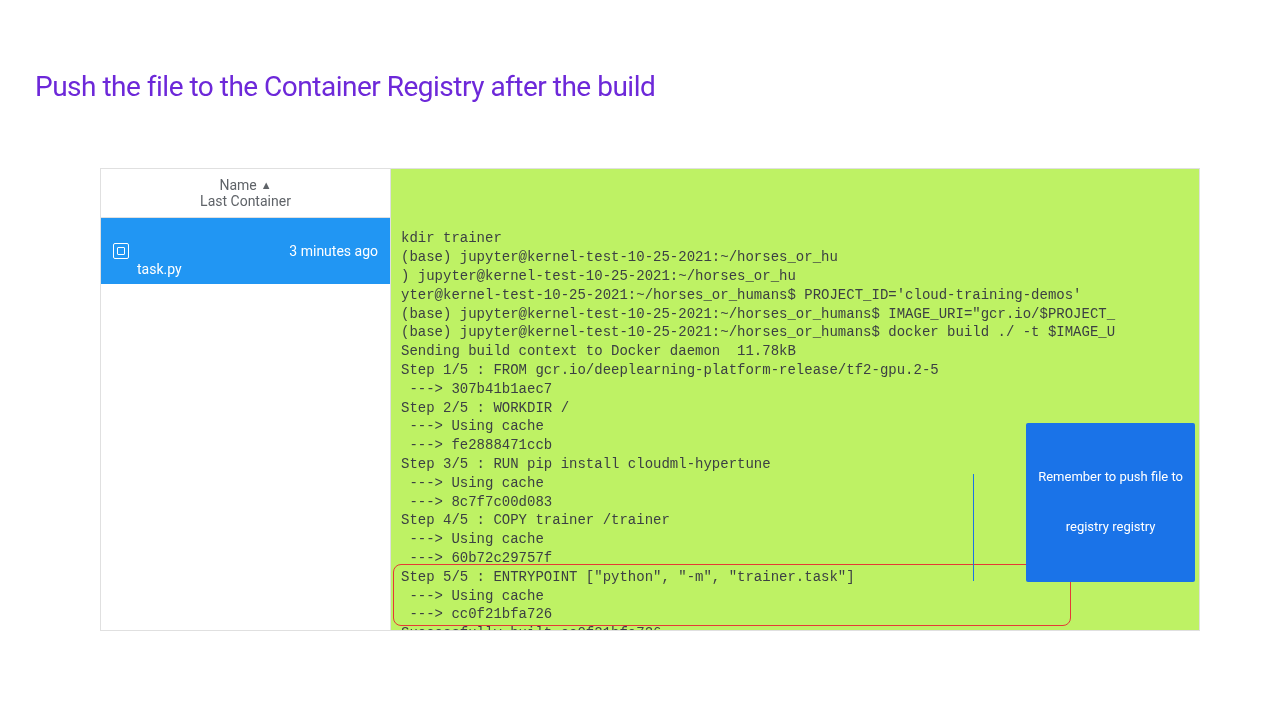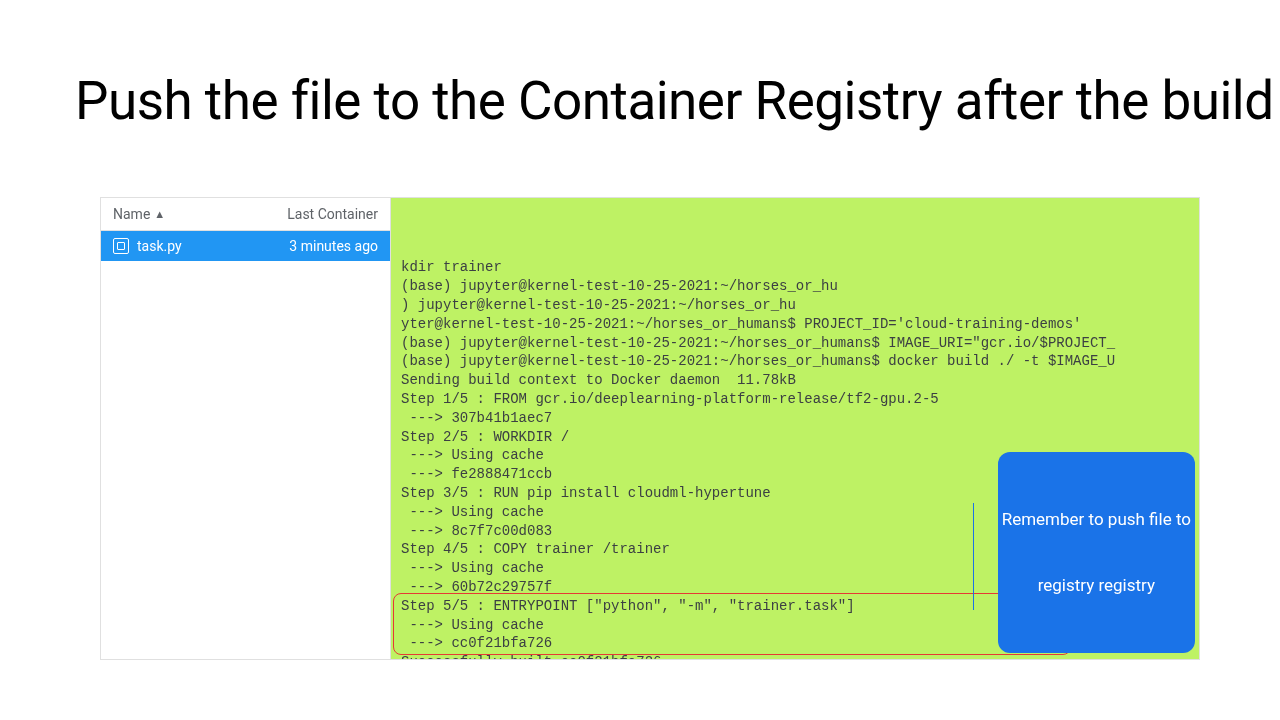--- a/index.html
+++ b/index.html
@@ -8,44 +8,45 @@
       box-sizing: border-box;
     }
     body {
       font-family: -apple-system, BlinkMacSystemFont, "Segoe UI", Roboto, "Helvetica Neue", Arial, sans-serif;
       background: #ffffff;
       width: 1280px;
       height: 720px;
       overflow: hidden;
     }
     .slide-title {
-      font-size: 53px;
+      font-size: 28px;
       font-weight: 400;
-      color: #000000;
-      padding: 70px 0 0 75px;
+      color: #6d28d9;
+      padding: 70px 0 0 35px;
       letter-spacing: -0.5px;
     }
     .content-area {
       display: flex;
       margin: 65px 80px 0 100px;
       border: 1px solid #e0e0e0;
       height: 463px;
     }
     .file-browser {
       width: 290px;
       border-right: 1px solid #e0e0e0;
       background: #fff;
     }
     .fb-header {
       display: flex;
       align-items: center;
       padding: 8px 12px;
       border-bottom: 1px solid #e0e0e0;
       font-size: 14px;
       color: #5f6368;
+      flex-direction: column;
     }
     .fb-col-name {
       flex: 1;
       display: flex;
       align-items: center;
       gap: 4px;
     }
     .fb-col-modified {
       text-align: right;
     }
@@ -70,20 +71,21 @@
     }
     .fb-row .file-icon::after {
       content: "";
       position: absolute;
       inset: 3px;
       border: 1px solid #ffffff;
       border-radius: 1px;
     }
     .fb-filename {
       flex: 1;
+      margin-top: 36px;
     }
     .fb-modified {
       text-align: right;
     }
     .terminal {
       flex: 1;
       padding: 4px 10px;
       font-family: "Menlo", "Consolas", "Liberation Mono", monospace;
       font-size: 14px;
       line-height: 18.8px;
@@ -100,24 +102,24 @@
       position: absolute;
       border: 1.5px solid #e53935;
       border-radius: 8px;
       pointer-events: none;
     }
     .callout {
       position: absolute;
       background: #1a73e8;
       color: #ffffff;
       font-family: -apple-system, BlinkMacSystemFont, "Segoe UI", Roboto, sans-serif;
-      font-size: 17px;
+      font-size: 13px;
       font-weight: 400;
-      padding: 12px 4px;
-      border-radius: 12px;
+      padding: 12px 12px;
+      border-radius: 2px;
       text-align: center;
       line-height: 1.3;
     }
     .callout-line {
       position: absolute;
       width: 1px;
       background: #1a73e8;
     }
   </style>
 </head>

